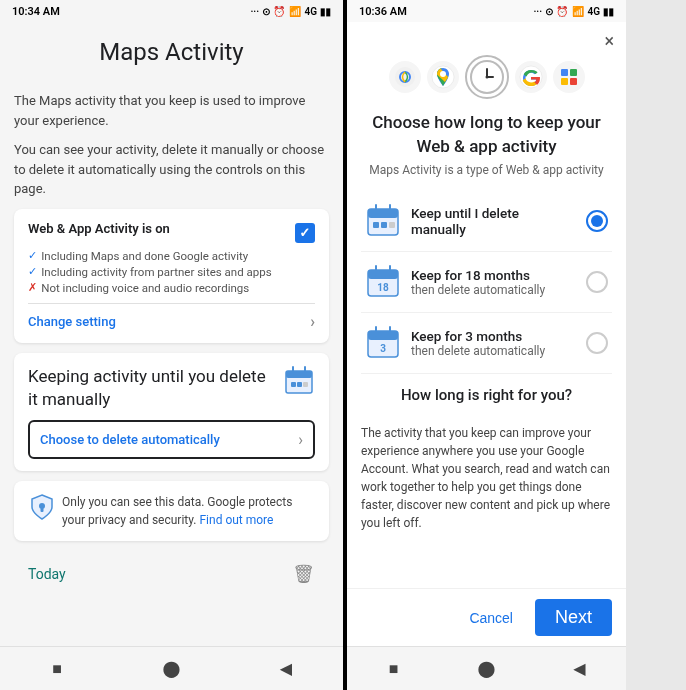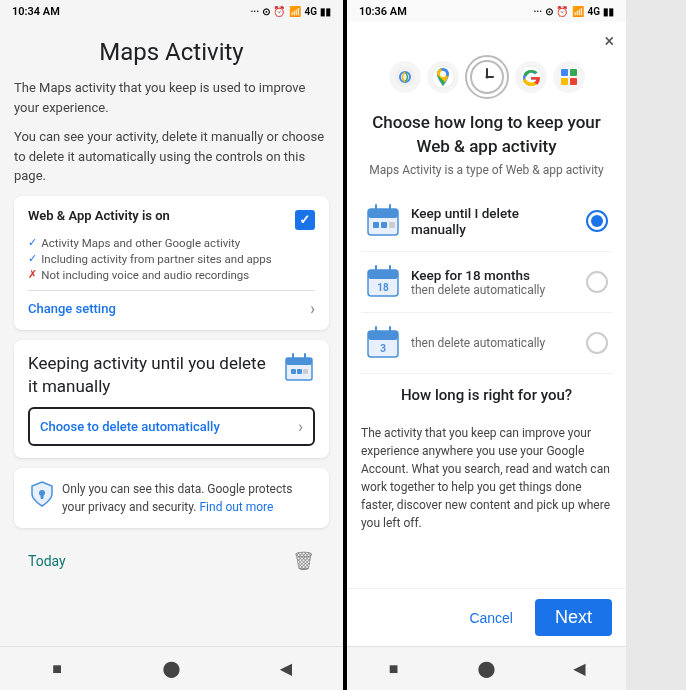--- a/index.html
+++ b/index.html
@@ -46,21 +46,21 @@
       flex: 1;
       background: #f5f5f5;
       overflow-y: auto;
       padding: 16px 14px 8px 14px;
     }
 
     .left-title {
       font-size: 24px;
       font-weight: 400;
       color: #202124;
-      margin-bottom: 12px;
+      margin-bottom: 25px;
       text-align: center;
     }
 
     .left-desc {
       font-size: 13px;
       color: #444;
       line-height: 1.5;
       margin-bottom: 10px;
     }
 
@@ -451,21 +451,21 @@
 
         <p class="left-desc">The Maps activity that you keep is used to improve your experience.</p>
         <p class="left-desc">You can see your activity, delete it manually or choose to delete it automatically using the controls on this page.</p>
 
         <div class="left-card">
           <div class="card-header">
             <span class="card-title">Web &amp; App Activity is on</span>
             <div class="card-check"></div>
           </div>
           <div class="card-item check">
-            <span>Activity Maps and other Google activity</span>
+            <span>Including Maps and done Google activity</span>
           </div>
           <div class="card-item check">
             <span>Including activity from partner sites and apps</span>
           </div>
           <div class="card-item cross">
             <span>Not including voice and audio recordings</span>
           </div>
           <div class="divider"></div>
           <div class="change-setting">
             <span>Change setting</span>
@@ -625,20 +625,21 @@
 
         <div class="option-row">
           <svg class="option-icon" viewBox="0 0 36 36">
             <rect x="3" y="6" width="30" height="26" rx="3" fill="#e8f0fe" stroke="#4a90d9" stroke-width="1.5"></rect>
             <rect x="3" y="6" width="30" height="9" rx="3" fill="#4a90d9"></rect>
             <line x1="11" y1="2" x2="11" y2="11" stroke="#4a90d9" stroke-width="2" stroke-linecap="round"></line>
             <line x1="25" y1="2" x2="25" y2="11" stroke="#4a90d9" stroke-width="2" stroke-linecap="round"></line>
             <text x="18" y="27" text-anchor="middle" font-size="10" fill="#4a90d9" font-weight="bold">3</text>
           </svg>
           <div class="option-text-group">
+            <div class="option-main-text">Keep for 3 months</div>
             <div class="option-sub-text">then delete automatically</div>
           </div>
           <div class="radio-outer"></div>
         </div>
 
         <div class="how-long-section">
           <h3 class="how-long-title">How long is right for you?</h3>
           <p class="how-long-desc">The activity that you keep can improve your experience anywhere you use your Google Account. What you search, read and watch can work together to help you get things done faster, discover new content and pick up where you left off.</p>
         </div>
       </div>

